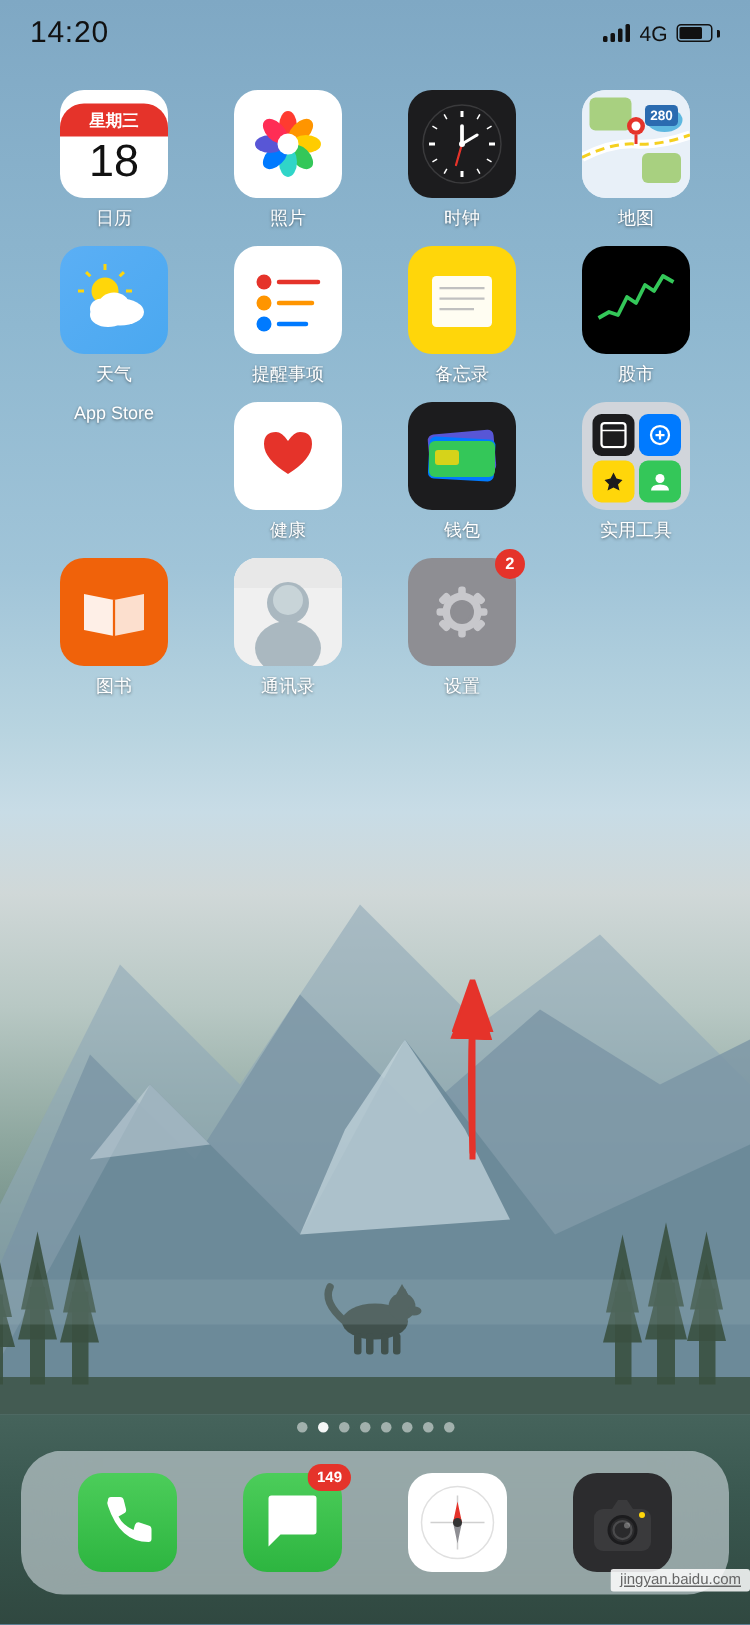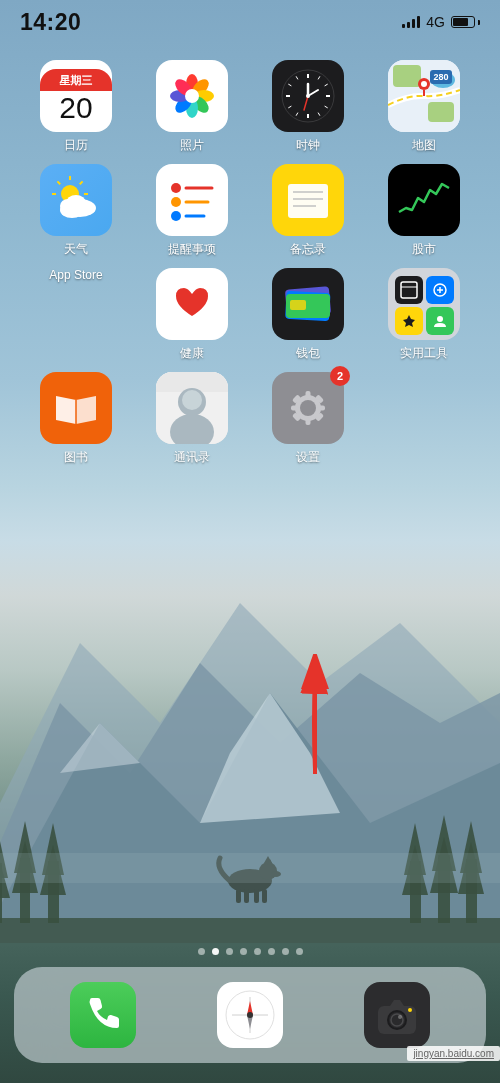--- a/index.html
+++ b/index.html
@@ -58,22 +58,22 @@
       height: 44px;
       display: flex;
       align-items: center;
       justify-content: space-between;
       padding: 0 20px;
       z-index: 100;
     }
 
     .status-time {
       color: #111;
-      font-size: 23px;
-      font-weight: 700;
+      font-size: 20px;
+      font-weight: 400;
       letter-spacing: 0.5px;
     }
 
     .status-icons {
       display: flex;
       align-items: center;
       gap: 6px;
     }
 
     .signal-bars {
@@ -489,21 +489,21 @@
 </div>
 
 <div class="app-grid">
 
   <div class="app-row">
 
     <div class="app-item">
       <div class="app-icon-wrap">
         <div class="app-icon icon-calendar" style="flex-direction:column;padding:0;overflow:hidden;">
           <div class="calendar-header" style="width:72px;border-radius:16px 16px 0 0;">星期三</div>
-          <div class="calendar-date">20</div>
+          <div class="calendar-date">18</div>
         </div>
       </div>
       <span class="app-label">日历</span>
     </div>
 
     <div class="app-item">
       <div class="app-icon-wrap">
         <div class="app-icon icon-photos" style="display:flex;align-items:center;justify-content:center;">
           <svg width="56" height="56" viewBox="0 0 56 56">
             <circle cx="28" cy="28" r="20" fill="none" stroke="none"></circle>
@@ -825,20 +825,30 @@
   <div class="dock-item">
     <div class="dock-icon-wrap">
       <div class="dock-icon icon-phone">
         <svg width="42" height="42" viewBox="0 0 42 42">
           <path d="M8,6 Q8,4 10,4 L16,4 Q18,4 18.5,6 L20,12 Q20.5,14 18.5,15 L15,17 Q18,23 25,26 L26,22.5 Q27,20.5 29,21 L35,23 Q37,23.5 37,25.5 L37,32 Q37,34 35,34 Q16,34 8,10 Q7,8 8,6Z" fill="white"></path>
         </svg>
       </div>
     </div>
   </div>
 
+  <div class="dock-item">
+    <div class="dock-icon-wrap">
+      <div class="dock-icon icon-messages">
+        <svg width="44" height="44" viewBox="0 0 44 44">
+          <path d="M6,6 Q6,4 8,4 L36,4 Q38,4 38,6 L38,28 Q38,30 36,30 L14,30 L6,38 L6,6Z" fill="white"></path>
+        </svg>
+      </div>
+      <div class="badge" style="font-size:10px;min-width:22px;height:18px;padding:0 4px;">149</div>
+    </div>
+  </div>
 
   <div class="dock-item">
     <div class="dock-icon-wrap">
       <div class="dock-icon icon-safari" style="background:white;border:none;">
         <svg width="52" height="52" viewBox="0 0 52 52">
           <circle cx="26" cy="26" r="24" fill="white" stroke="#e0e0e0" stroke-width="1"></circle>
           <circle cx="26" cy="26" r="22" fill="white"></circle>
 
           <line x1="26" y1="8" x2="26" y2="44" stroke="#d0d0d0" stroke-width="1"></line>
           <line x1="8" y1="26" x2="44" y2="26" stroke="#d0d0d0" stroke-width="1"></line>

